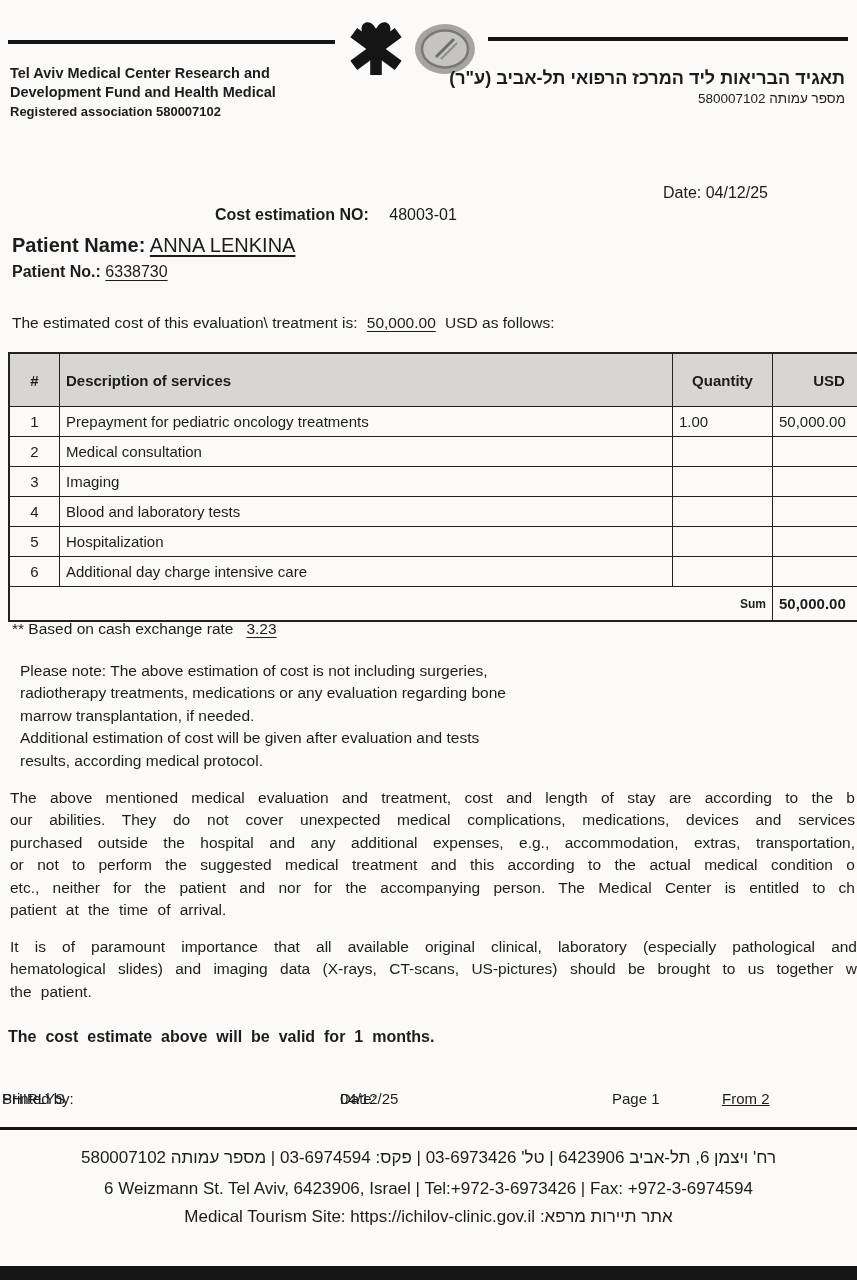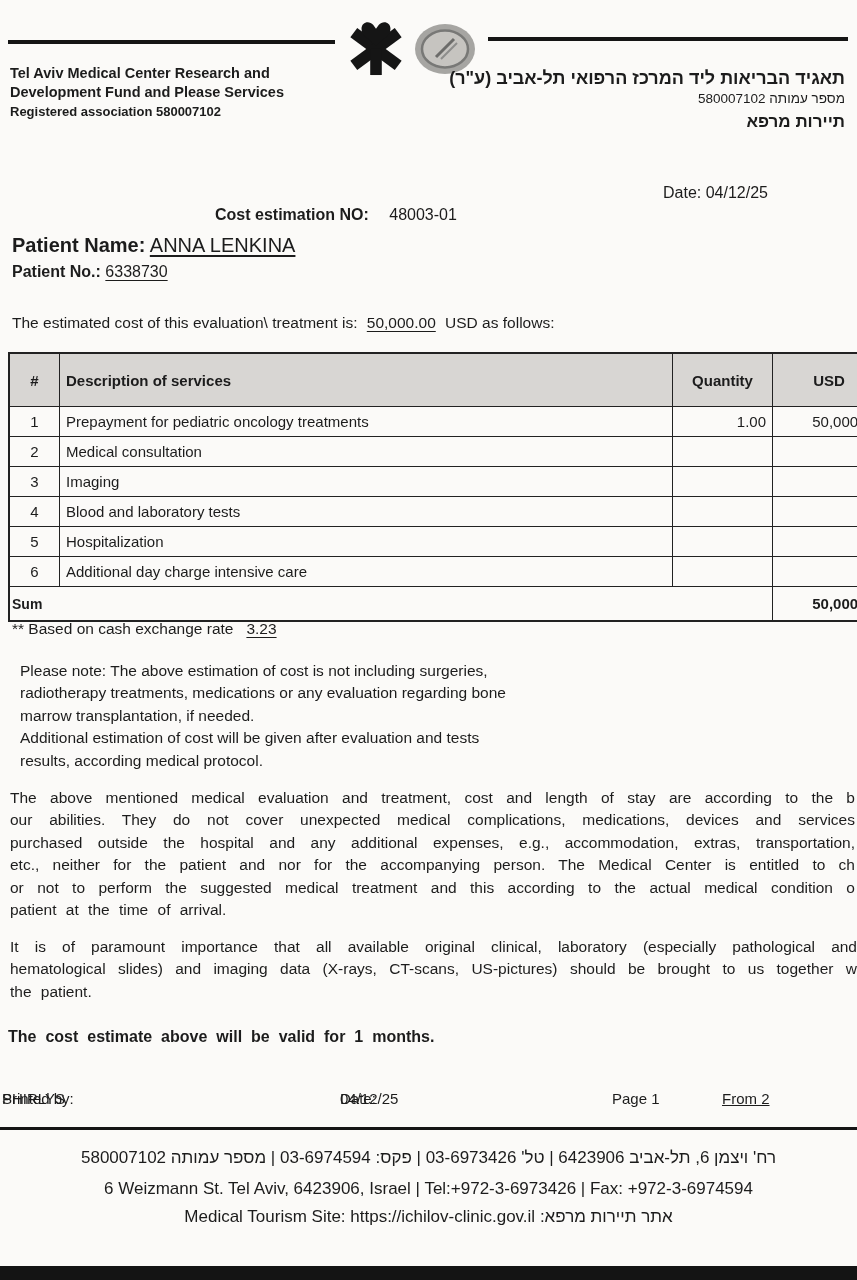--- a/index.html
+++ b/index.html
@@ -33,23 +33,23 @@
   .cost-table{left:8px;top:352px;width:838px;border-collapse:collapse;
     border:2px solid #222;font-size:15px;table-layout:fixed;}
   .cost-table th,.cost-table td{border:1px solid #222;padding:2px 6px;vertical-align:middle;}
   .cost-table thead th{background:#d8d6d3;height:48px;font-weight:bold;}
   .cost-table .col-num{width:37px;text-align:center;}
   .cost-table .col-desc{width:600px;text-align:left;}
   .cost-table .col-qty{width:87px;text-align:center;margin-top:8px;}
   .cost-table .col-usd{width:100px;text-align:center;}
   .cost-table tbody td{height:25px;}
   .cost-table td.num{text-align:center;}
-  .cost-table td.qty,.cost-table td.usd{text-align:right;}
+  .cost-table td.qty,.cost-table td.usd{text-align:left;}
   .cost-table .sum-row td{height:29px;font-weight:bold;}
-  .cost-table .sum-row .sum-label{border-right:none;padding-left:2px;font-size:14px;}
+  .cost-table .sum-row .sum-label{border-right:none;padding-left:2px;font-size:12px;text-align:right;}
   
   .exch{left:12px;top:620px;font-size:15.5px;}
   .para{font-size:15.5px;line-height:22.4px;}
   .please-note{left:10px;top:660px;width:520px;margin-left:10px;}
   .disclaimer{left:10px;top:787px;width:845px;}
   .importance{left:10px;top:936px;width:847px;}
   .stretch{text-align:justify;text-align-last:justify;}
   .wide{word-spacing:5px;}
   .validity{left:8px;top:1028px;font-size:16px;font-weight:bold;word-spacing:4.5px;}
   
@@ -86,28 +86,27 @@
 
   <svg class="logo" style="left:413px;top:22px;" width="64" height="54" viewBox="0 0 64 54">
     <ellipse cx="32" cy="27" rx="30" ry="25" fill="#a6a5a2"></ellipse>
     <ellipse cx="32" cy="27" rx="23" ry="18.5" fill="#c6c4c0" stroke="#787876" stroke-width="2.5"></ellipse>
     <line x1="23" y1="35" x2="41" y2="17" stroke="#6c6c6a" stroke-width="3"></line>
     <line x1="28" y1="37" x2="44" y2="21" stroke="#8d8d8b" stroke-width="2"></line>
   </svg>
 
   <div class="abs org-en">
     <div>Tel Aviv Medical Center Research and</div>
-    <div>Development Fund and Please Services</div>
+    <div>Development Fund and Health Medical</div>
     <div class="reg">Registered association 580007102</div>
   </div>
 
   <div class="abs org-he">
     <div class="l1">תאגיד הבריאות ליד המרכז הרפואי תל-אביב (ע"ר)</div>
     <div class="l2">מספר עמותה 580007102</div>
-    <div class="l3">תיירות מרפא</div>
   </div>
 
   <div class="abs date-line">
     <span>Date:</span>
     <span>04/12/25</span>
   </div>
 
   <div class="abs cost-line">
     <span class="lbl">Cost estimation NO:</span>
     <span class="val">48003-01</span>
@@ -193,22 +192,22 @@
     <div>radiotherapy treatments, medications or any evaluation regarding bone</div>
     <div>marrow transplantation, if needed.</div>
     <div>Additional estimation of cost will be given after evaluation and tests</div>
     <div>results, according medical protocol.</div>
   </div>
 
   <div class="abs para disclaimer">
     <div class="stretch">The above mentioned medical evaluation and treatment, cost and length of stay are according to the b</div>
     <div class="stretch">our abilities. They do not cover unexpected medical complications, medications, devices and services</div>
     <div class="stretch">purchased outside the hospital and any additional expenses, e.g., accommodation, extras, transportation,</div>
+    <div class="stretch">or not to perform the suggested medical treatment and this according to the actual medical condition o</div>
     <div class="stretch">etc., neither for the patient and nor for the accompanying person. The Medical Center is entitled to ch</div>
-    <div class="stretch">or not to perform the suggested medical treatment and this according to the actual medical condition o</div>
     <div class="wide">patient at the time of arrival.</div>
   </div>
 
   <div class="abs para importance">
     <div class="stretch">It is of paramount importance that all available original clinical, laboratory (especially pathological and</div>
     <div class="stretch">hematological slides) and imaging data (X-rays, CT-scans, US-pictures) should be brought to us together w</div>
     <div class="wide">the patient.</div>
   </div>
 
   <div class="abs validity">The cost estimate above will be valid for 1 months.</div>

